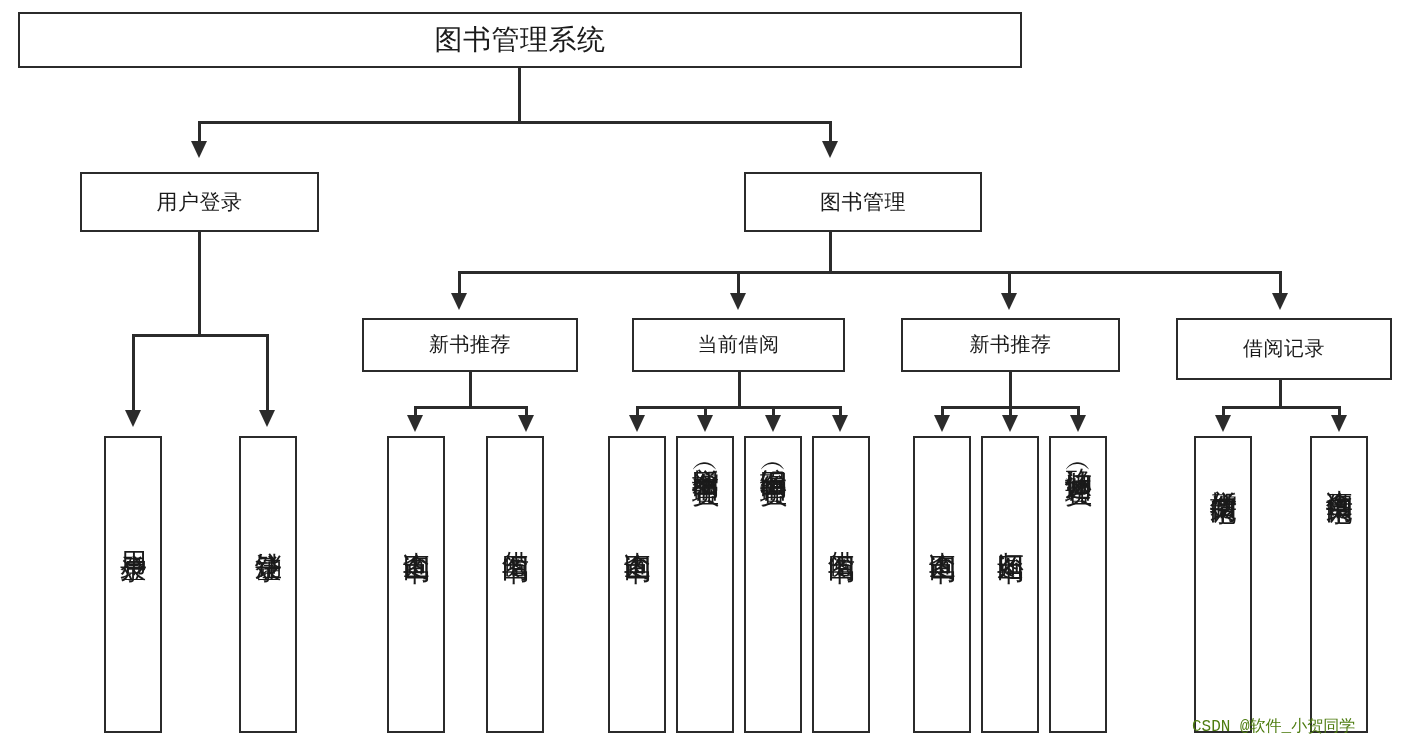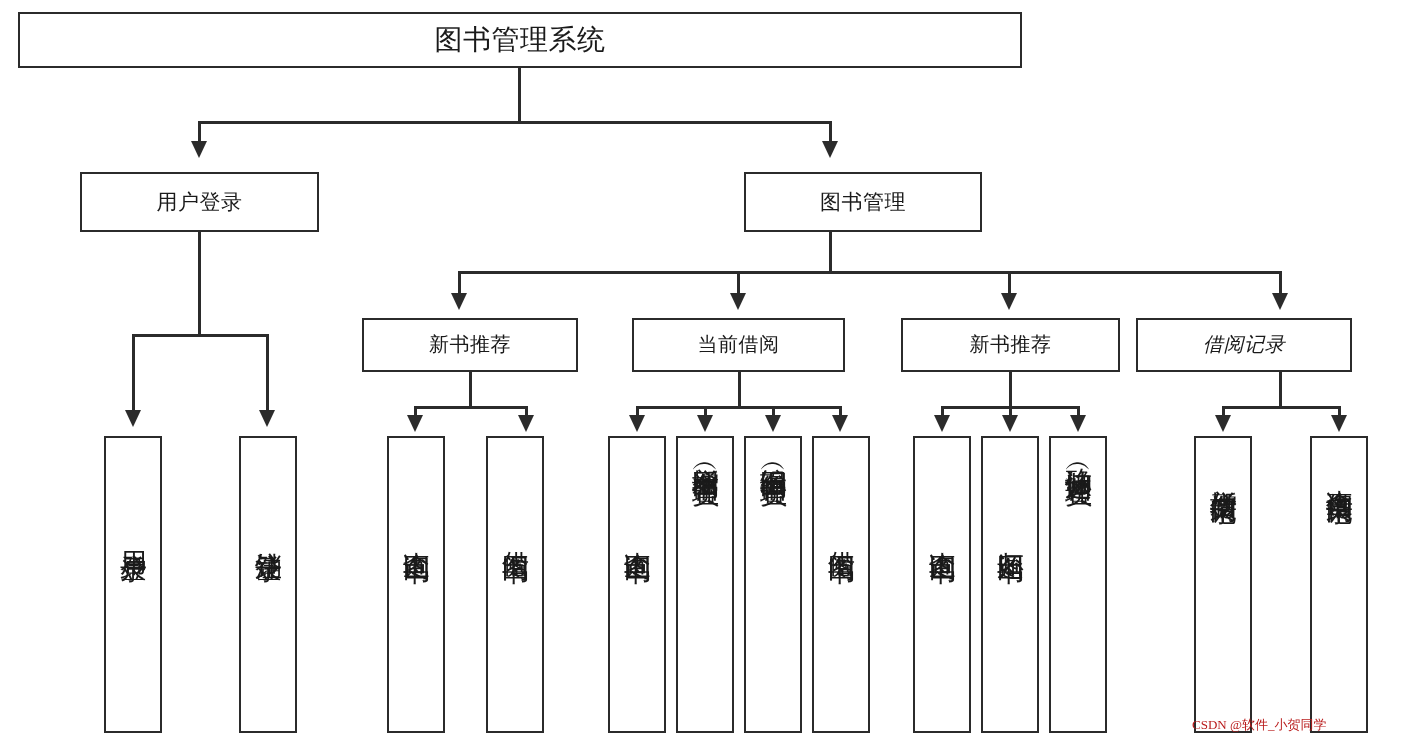--- a/index.html
+++ b/index.html
@@ -65,25 +65,25 @@
     width:0;height:0;
     border-left:8px solid transparent;
     border-right:8px solid transparent;
     border-top:17px solid #2b2b2b;
     z-index:2;
   }
 
   
   #watermark{
     position:absolute;
-    font-size:13px;
-    color:#b91c1c;
+    font-size:16px;
+    color:#4d7c0f;
     white-space:nowrap;
     z-index:6;
-    font-family:Liberation Serif, serif;
+    font-family:Liberation Mono, monospace;
   }
 </style>
 </head>
 <body>
 
 <div id="canvas">
 
   <div class="node root" style="left:18px;top:12px;width:1004px;height:56px;">
     <span class="lbl">图书管理系统</span>
   </div>
@@ -124,21 +124,21 @@
 
   <div class="node lvl3" style="left:362px;top:318px;width:216px;height:54px;">
     <span class="lbl">新书推荐</span>
   </div>
   <div class="node lvl3" style="left:632px;top:318px;width:213px;height:54px;">
     <span class="lbl">当前借阅</span>
   </div>
   <div class="node lvl3" style="left:901px;top:318px;width:219px;height:54px;">
     <span class="lbl">新书推荐</span>
   </div>
-  <div class="node lvl3" style="left:1136px;top:318px;width:216px;height:54px;font-style:italic;">
+  <div class="node lvl3" style="left:1176px;top:318px;width:216px;height:62px;">
     <span class="lbl">借阅记录</span>
   </div>
 
   <div class="ln v" style="left:469px;top:372px;width:3px;height:36px;"></div>
   <div class="ln h" style="left:414px;top:406px;width:114px;height:3px;"></div>
   <div class="ln v" style="left:414px;top:406px;width:3px;height:12px;"></div>
   <div class="arrow" style="left:407px;top:415px;"></div>
   <div class="ln v" style="left:525px;top:406px;width:3px;height:12px;"></div>
   <div class="arrow" style="left:518px;top:415px;"></div>
 

